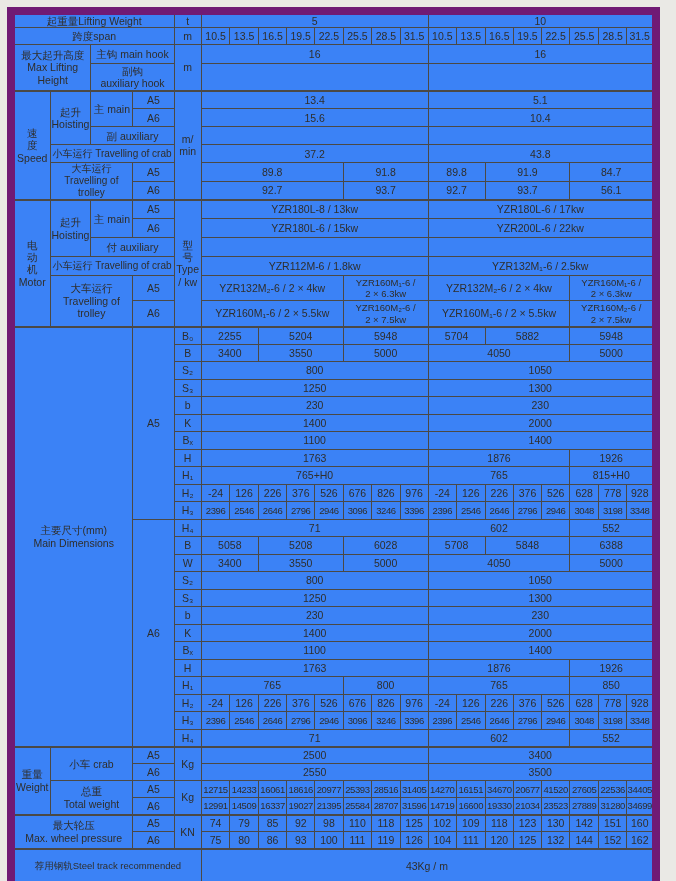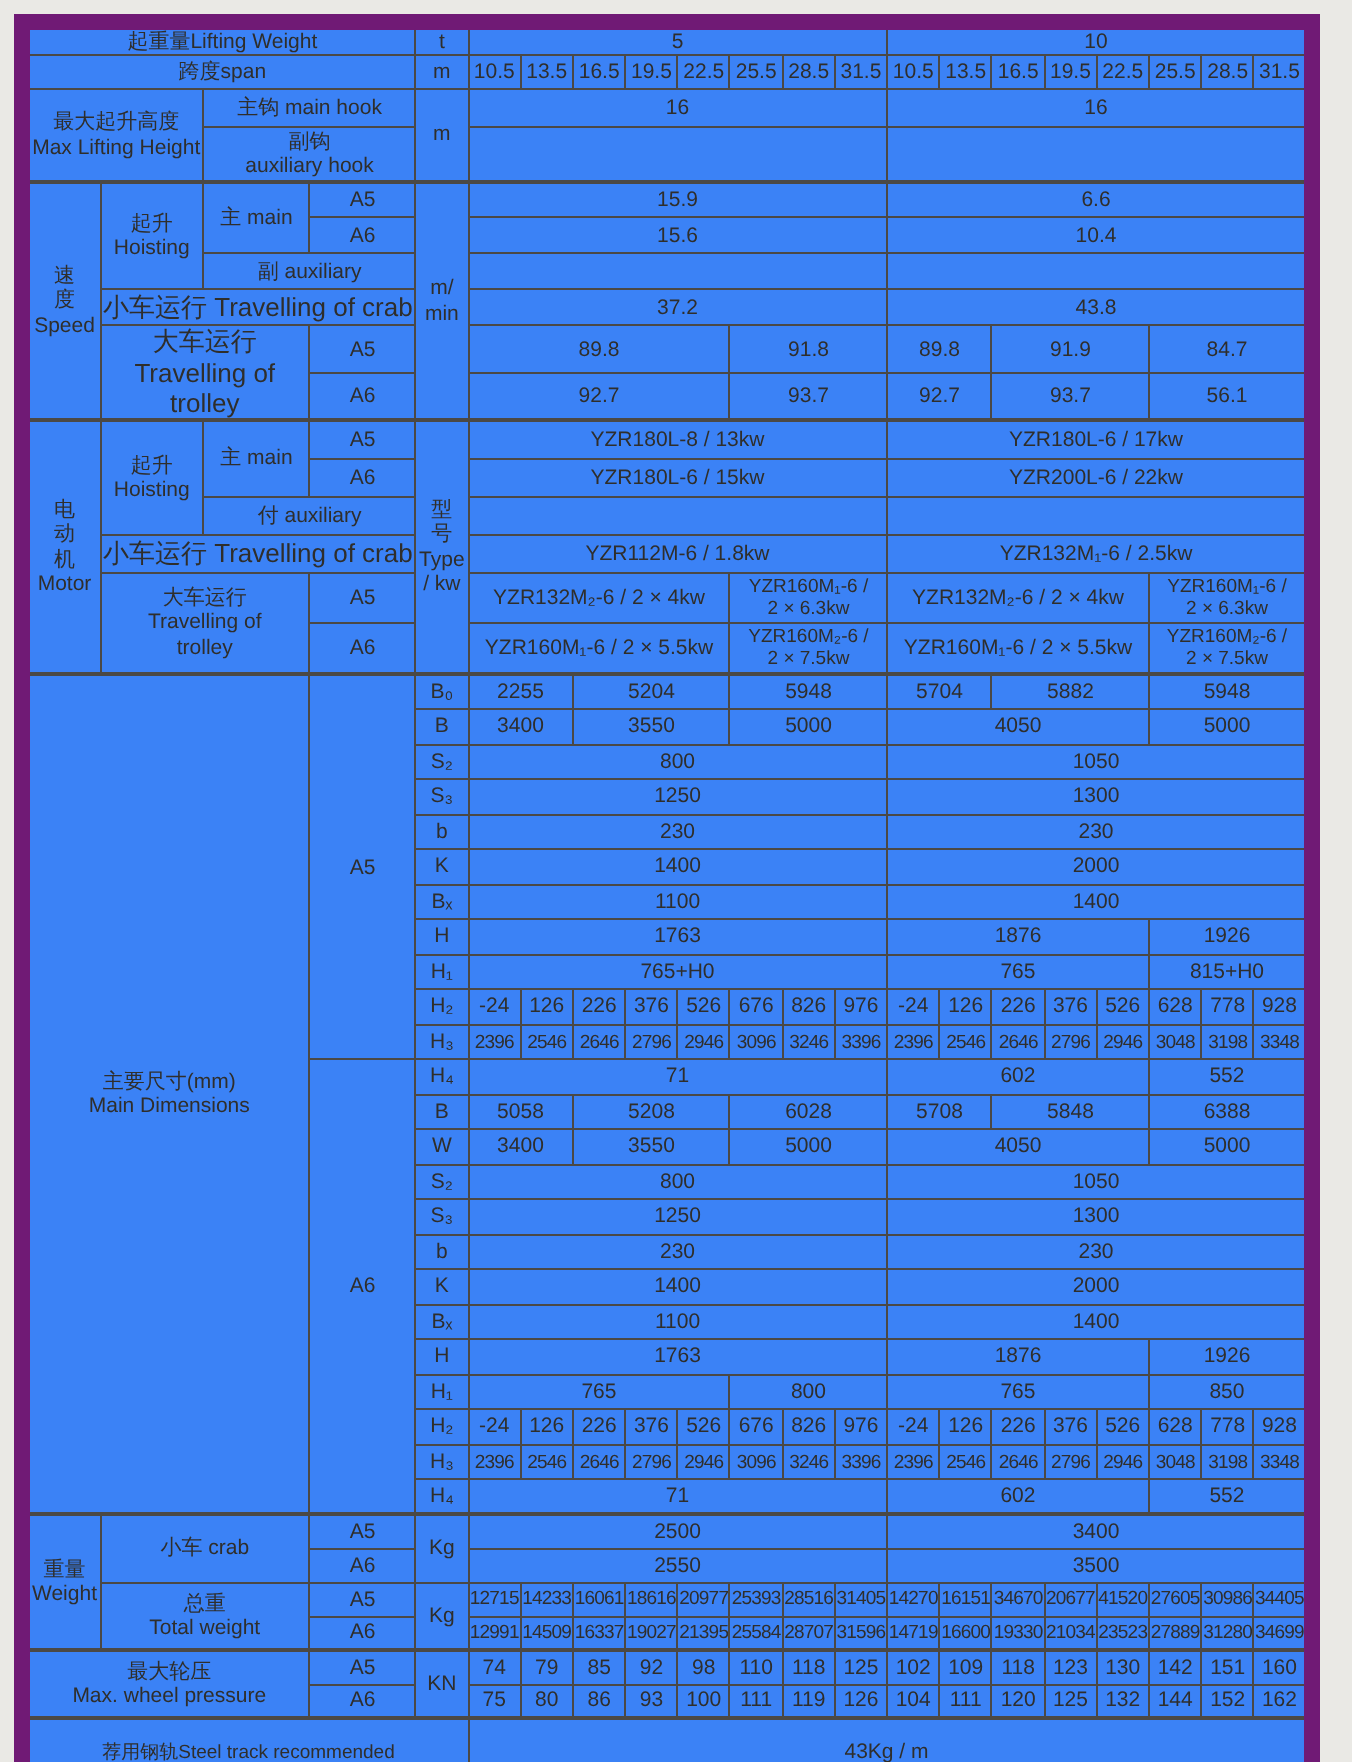--- a/index.html
+++ b/index.html
@@ -4,21 +4,21 @@
 <style>
   html,body{margin:0;padding:0}
   body{width:676px;height:881px;background:#eae9e5;color:#2f2e2b;
        font-family:"Liberation Sans","DejaVu Sans",sans-serif;}
   table{border-collapse:collapse;table-layout:fixed;margin:7px 16px 0 7px;
         border:8px solid #701a75;background:#3b82f6}
   td{border:1px solid #4b4945;text-align:center;vertical-align:middle;
      font-size:10.5px;line-height:1.18;padding:0 1px;overflow:hidden;white-space:nowrap}
   td.v{white-space:pre-line}
   td.w{white-space:normal}
-  td.xs{font-size:13px}
+  td.xs{font-size:10px}
   td.sm{font-size:9.5px}
   td.tight{font-size:9.5px;letter-spacing:-0.4px;padding:0}
   tr{height:18px}
   tr.h15{height:15px} tr.h17{height:17px} tr.h19{height:19px}
   tr.h25{height:25px} tr.h26{height:26px} tr.h27{height:27px}
   tr.hd{height:17.5px} tr.h16{height:34px}
   tr.sec td{border-top-width:2px}
 </style>
 </head>
 <body>
@@ -90,22 +90,22 @@
 <tr class="sec">
  <td rowspan="6" class="v">速
 度
 Speed</td>
  <td rowspan="3" class="v">起升
 Hoisting</td>
  <td rowspan="2">主 main</td>
  <td>A5</td>
  <td rowspan="6" class="v">m/
 min</td>
- <td colspan="8">15.9</td>
- <td colspan="8">6.6</td>
+ <td colspan="8">13.4</td>
+ <td colspan="8">5.1</td>
 </tr>
 <tr>
  <td>A6</td>
  <td colspan="8">15.6</td>
  <td colspan="8">10.4</td>
 </tr>
 <tr>
  <td colspan="2">副 auxiliary</td>
  <td colspan="8"></td>
  <td colspan="8"></td>
@@ -412,21 +412,21 @@
  <td class="tight">20977</td>
  <td class="tight">25393</td>
  <td class="tight">28516</td>
  <td class="tight">31405</td>
  <td class="tight">14270</td>
  <td class="tight">16151</td>
  <td class="tight">34670</td>
  <td class="tight">20677</td>
  <td class="tight">41520</td>
  <td class="tight">27605</td>
- <td class="tight">30986</td>
+ <td class="tight">22536</td>
  <td class="tight">34405</td>
 </tr>
 <tr class="h17">
  <td>A6</td>
  <td class="tight">12991</td>
  <td class="tight">14509</td>
  <td class="tight">16337</td>
  <td class="tight">19027</td>
  <td class="tight">21395</td>
  <td class="tight">25584</td>

